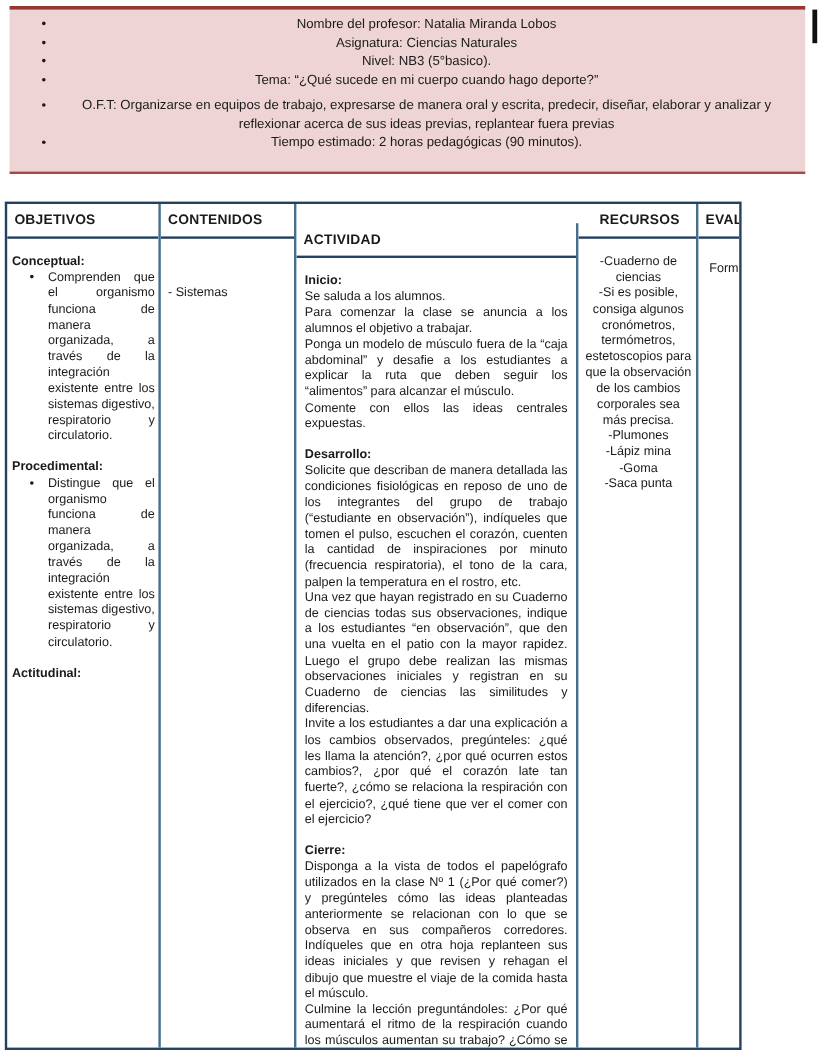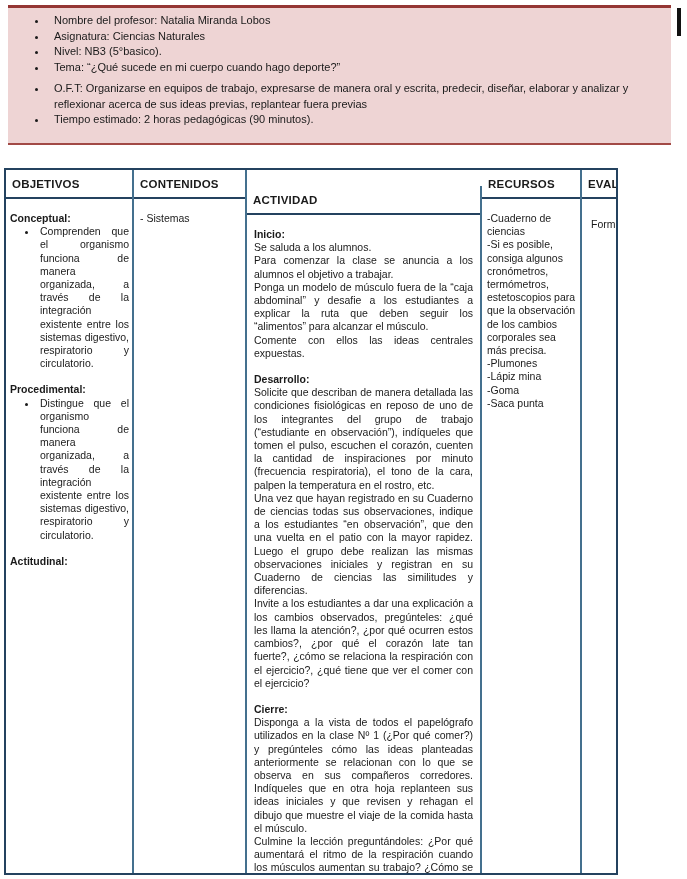--- a/index.html
+++ b/index.html
@@ -5,37 +5,38 @@
   html,body{margin:0;padding:0;}
   body{
     width:687px;height:879px;position:relative;background:#ffffff;
     font-family:"Liberation Sans",sans-serif;color:#1a1a1a;overflow:hidden;
   }
   
   .header-box{
     position:absolute;left:8px;top:5px;width:663px;height:140px;box-sizing:border-box;
     background:#eed4d4;border-top:3px solid #943634;border-bottom:2px solid #a24a46;
     padding:5px 14px 0 10px;
+    text-align:center;
   }
   .header-list{margin:0;padding:0 0 0 30px;list-style:disc;font-size:11px;line-height:15.5px;}
   .header-list li{margin:0;padding-left:6px;}
   .header-list li.gap-before{margin-top:6px;}
   
   .cursor-bar{position:absolute;left:677px;top:8px;width:4px;height:28px;background:#111;}
   
   .doc-table{
     position:absolute;left:4px;top:168px;width:614px;height:707px;box-sizing:border-box;
     border:2px solid #24425f;display:flex;background:#fff;
   }
   .t-col{display:flex;flex-direction:column;box-sizing:border-box;border-right:2px solid #44708e;overflow:hidden;}
   .t-col:last-child{border-right:none;}
   .w-obj{width:128px;}
-  .w-cont{width:113px;}
+  .w-cont{width:113px;gap:26px;}
   .w-act{width:235px;margin-top:16px;}
-  .w-rec{width:100px;}
+  .w-rec{width:100px;text-align:center;}
   .w-eval{flex:1;border-radius:29px;}
   .t-head{
     height:29px;flex:0 0 29px;box-sizing:border-box;border-bottom:2px solid #24425f;
     font-weight:bold;font-size:11.5px;padding:8px 2px 0 6px;letter-spacing:.2px;white-space:nowrap;overflow:hidden;
   }
   .t-body{flex:1;font-size:10.5px;line-height:13.2px;overflow:hidden;}
   
   .cell-obj{padding:13px 3px 0 4px;}
   .sec-heading{font-weight:bold;}
   .obj-list{margin:0 0 13px 0;padding:0 0 0 28px;list-style:disc;}

